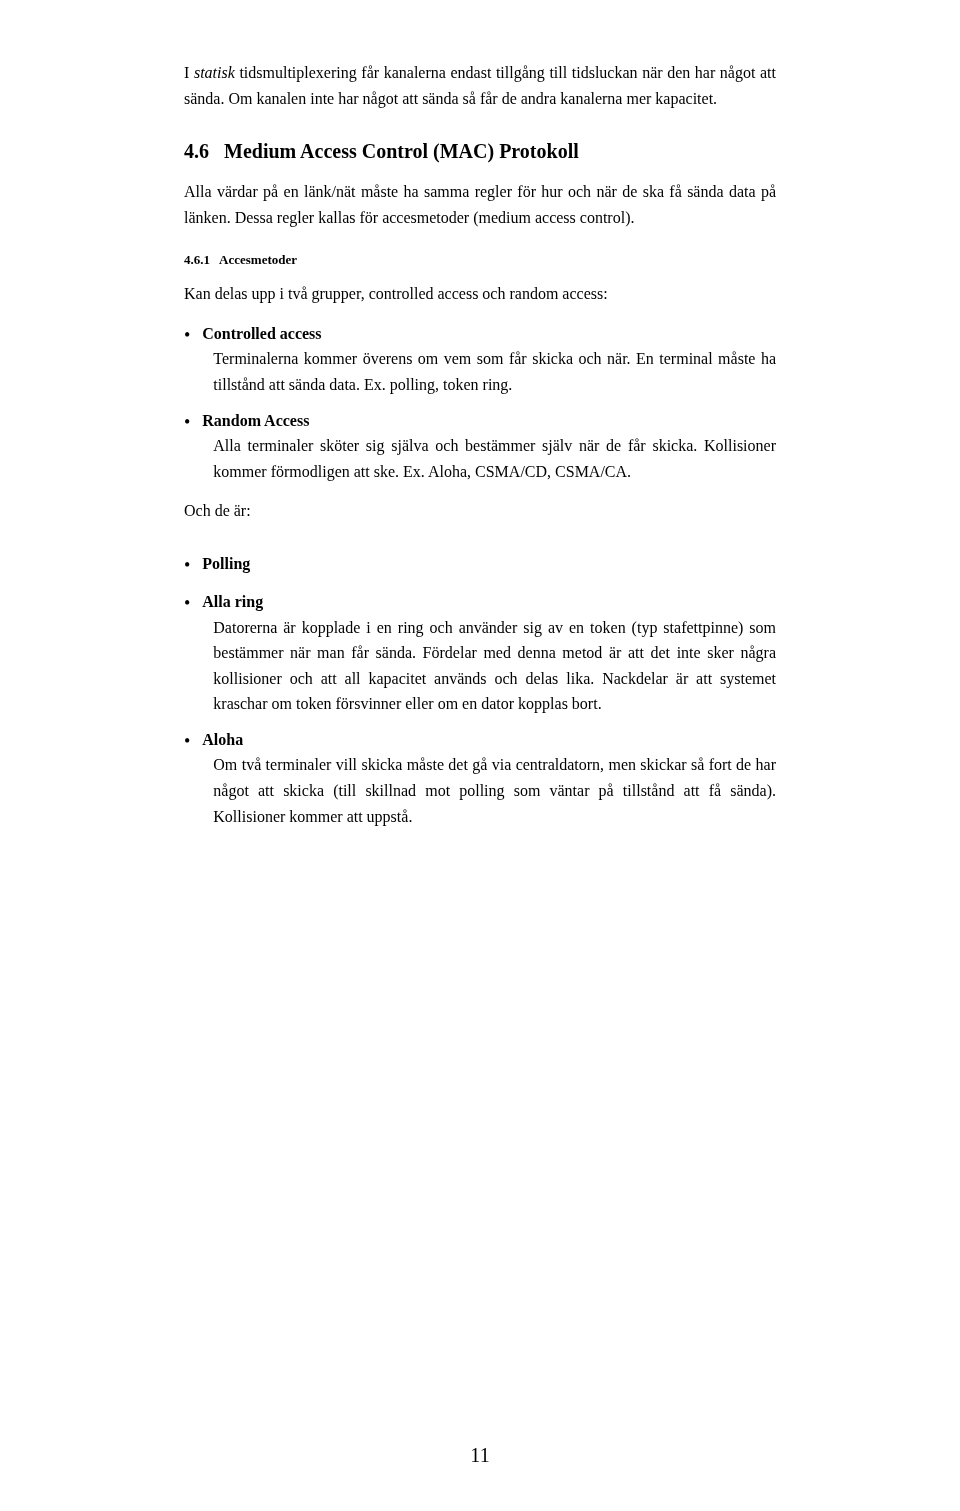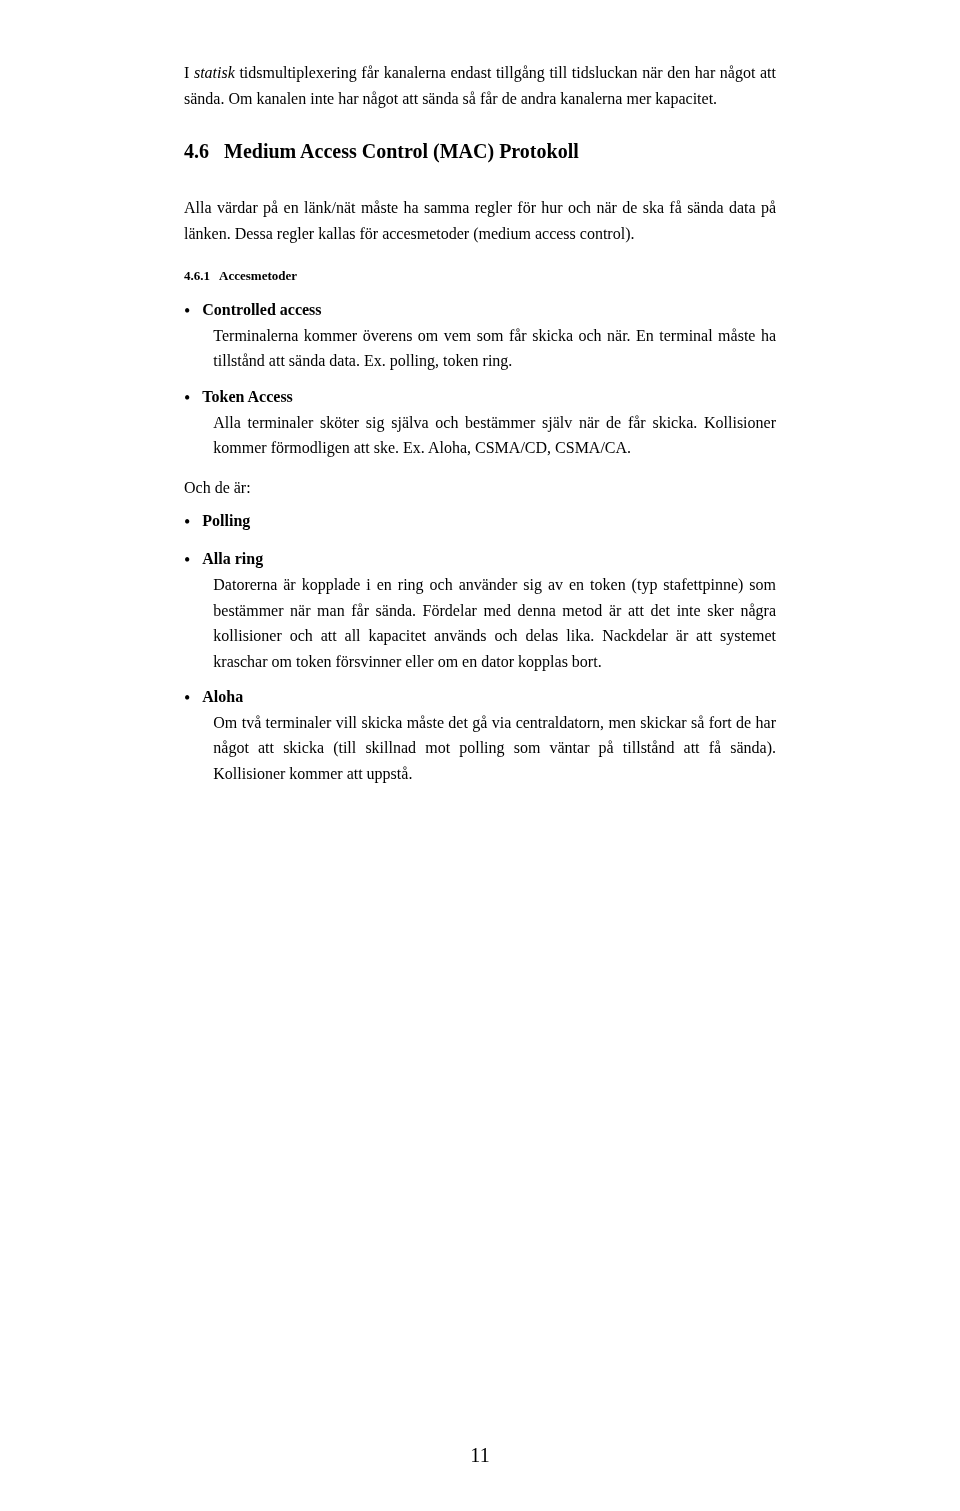--- a/index.html
+++ b/index.html
@@ -31,21 +31,21 @@
     }
 
     .intro-text em {
       font-style: italic;
     }
 
     .section-heading {
       font-size: 20px;
       font-weight: bold;
       margin-top: 24px;
-      margin-bottom: 28px;
+      margin-bottom: 12px;
     }
 
     .section-body {
       text-align: justify;
       hyphens: auto;
       margin-bottom: 18px;
     }
 
     .subsection-heading {
       font-size: 13px;
@@ -91,21 +91,21 @@
     }
 
     .bullet-desc {
       display: block;
       margin-left: 11px;
     }
 
     .and-they-are {
       text-align: justify;
       hyphens: auto;
-      margin-bottom: 8px;
+      margin-bottom: 27px;
     }
 
     .page-number {
       position: absolute;
       bottom: 40px;
       left: 50%;
       transform: translateX(-50%);
       font-size: 20px;
     }
   </style>
@@ -125,33 +125,34 @@
   </h2>
 
   <p class="section-body">Alla värdar på en länk/nät måste ha samma regler för hur och när de ska få sända data på länken. Dessa regler kallas för accesmetoder (medium access control).</p>
 
   <h3 class="subsection-heading">
     <span>4.6.1</span>
     &nbsp;
     <span>Accesmetoder</span>
   </h3>
 
+  <p class="subsection-intro">Kan delas upp i två grupper, controlled access och random access:</p>
 
   <ul class="bullet-list">
     <li>
       <span class="bullet-dot">•</span>
       <span class="bullet-content">
         <span class="bullet-title">Controlled access</span><br>
         <span class="bullet-desc">Terminalerna kommer överens om vem som får skicka och när. En terminal måste ha tillstånd att sända data. Ex. polling, token ring.</span>
       </span>
     </li>
     <li>
       <span class="bullet-dot">•</span>
       <span class="bullet-content">
-        <span class="bullet-title">Token Access</span><br>
+        <span class="bullet-title">Random Access</span><br>
         <span class="bullet-desc">Alla terminaler sköter sig själva och bestämmer själv när de får skicka. Kollisioner kommer förmodligen att ske. Ex. Aloha, CSMA/CD, CSMA/CA.</span>
       </span>
     </li>
   </ul>
 
   <p class="and-they-are">Och de är:</p>
 
   <ul class="bullet-list">
     <li>
       <span class="bullet-dot">•</span>

